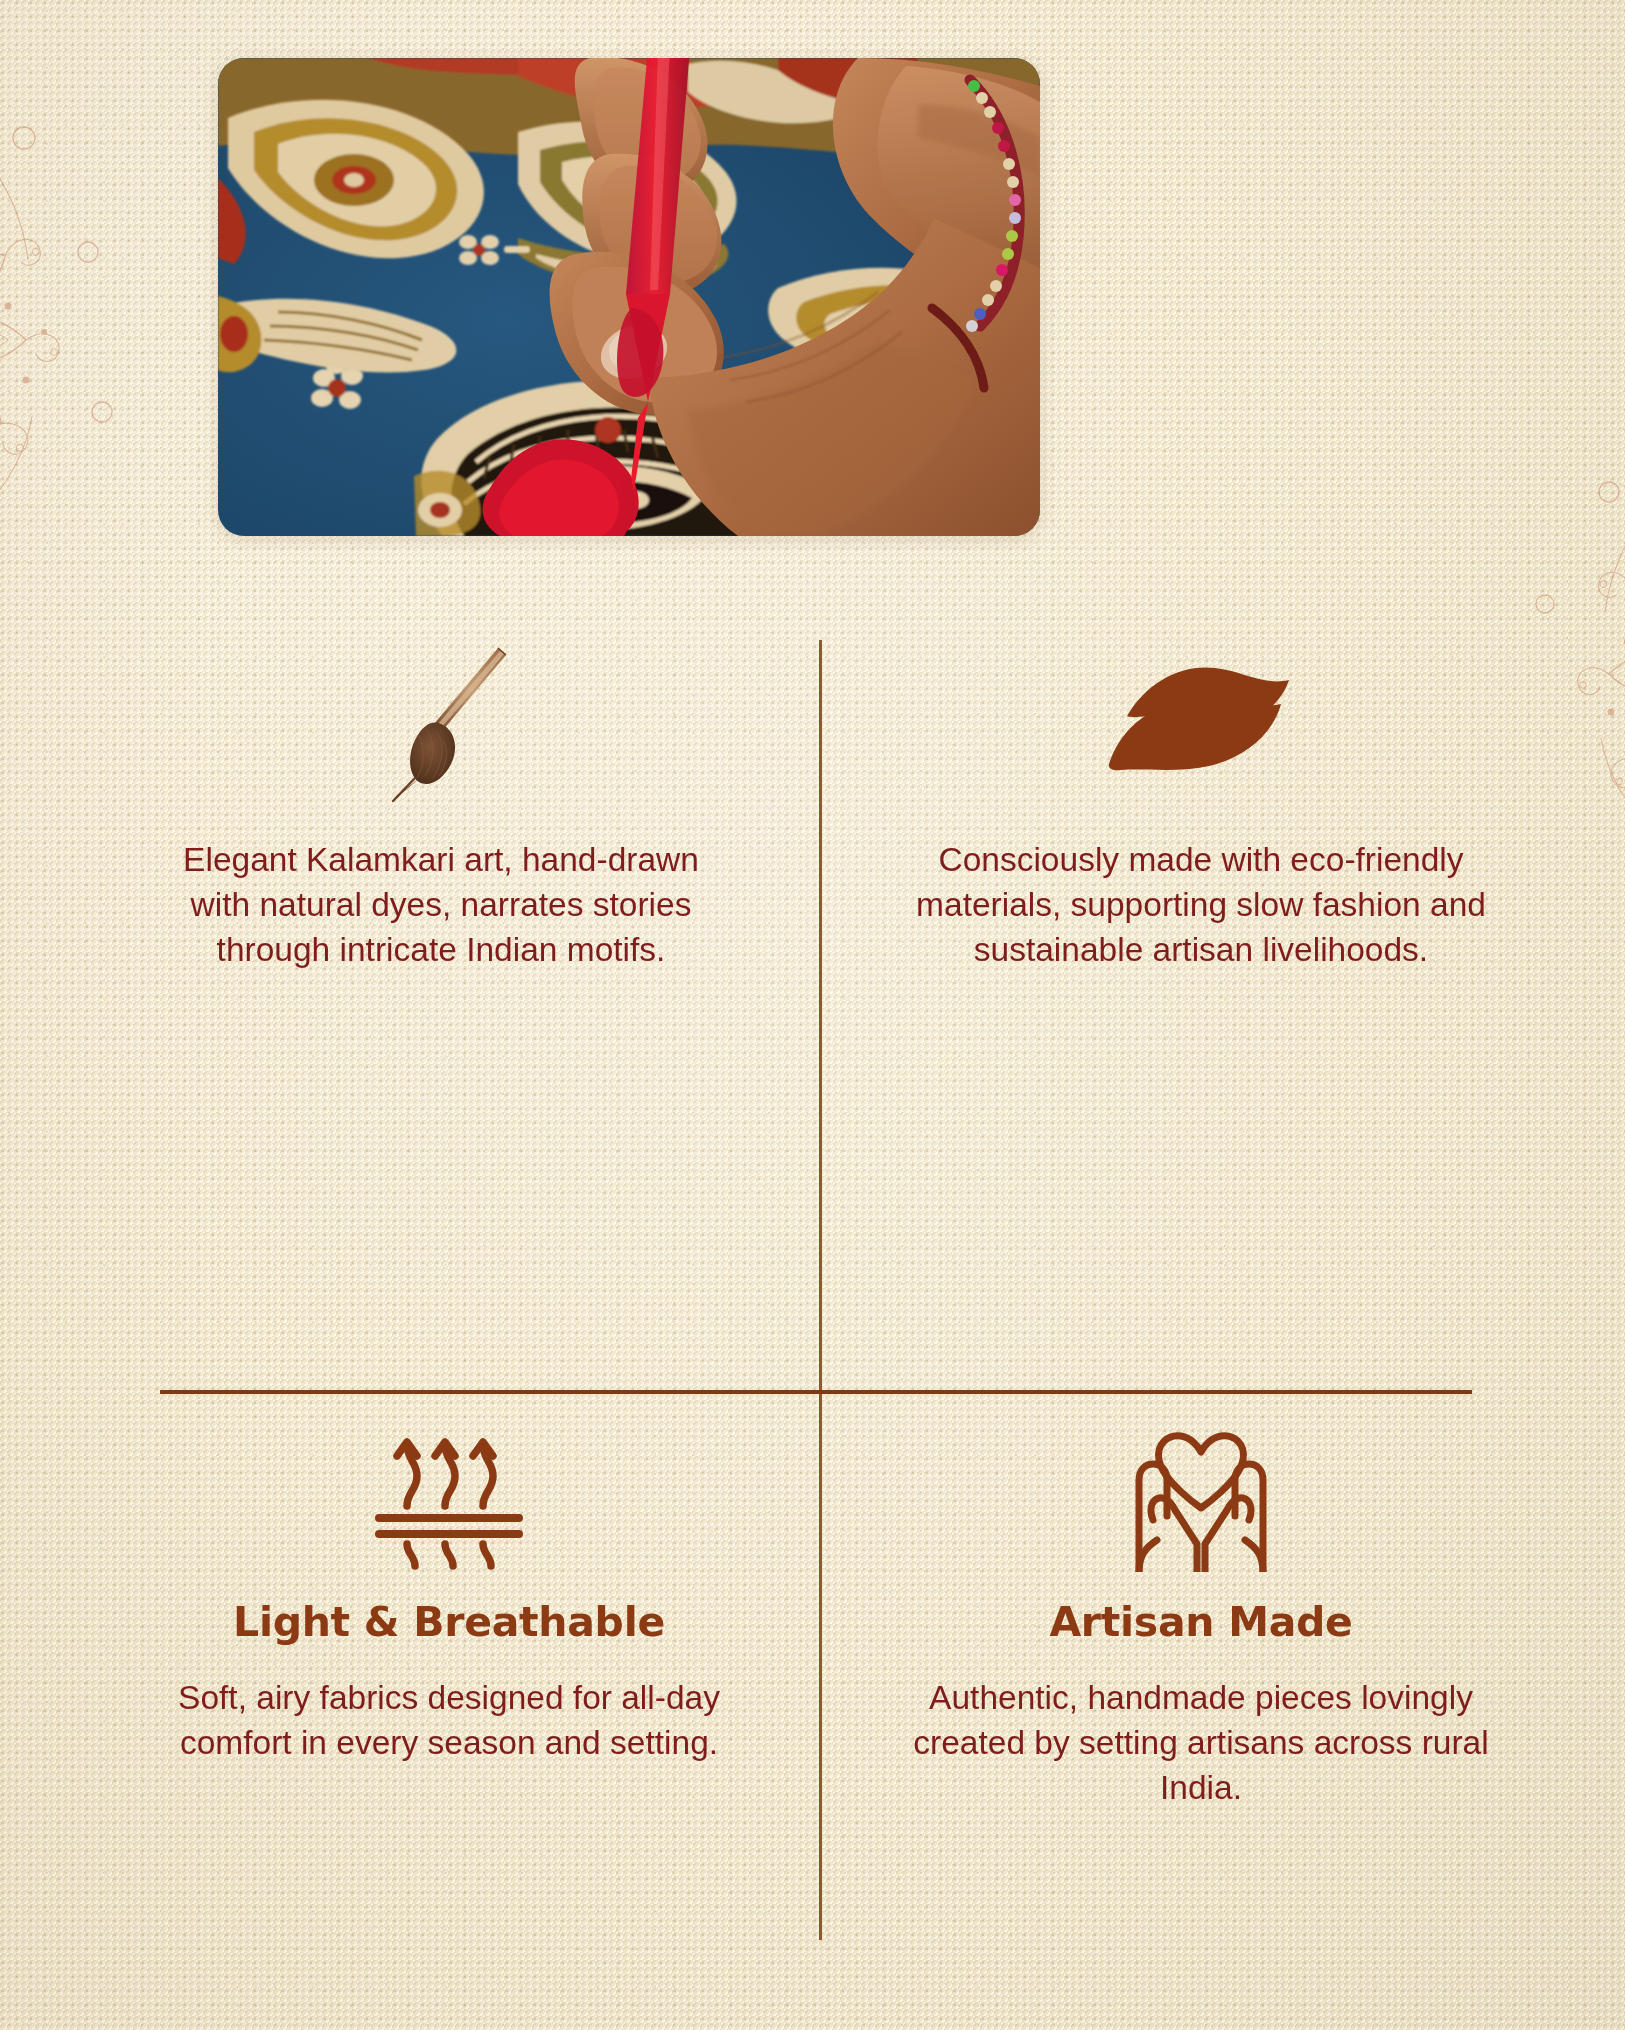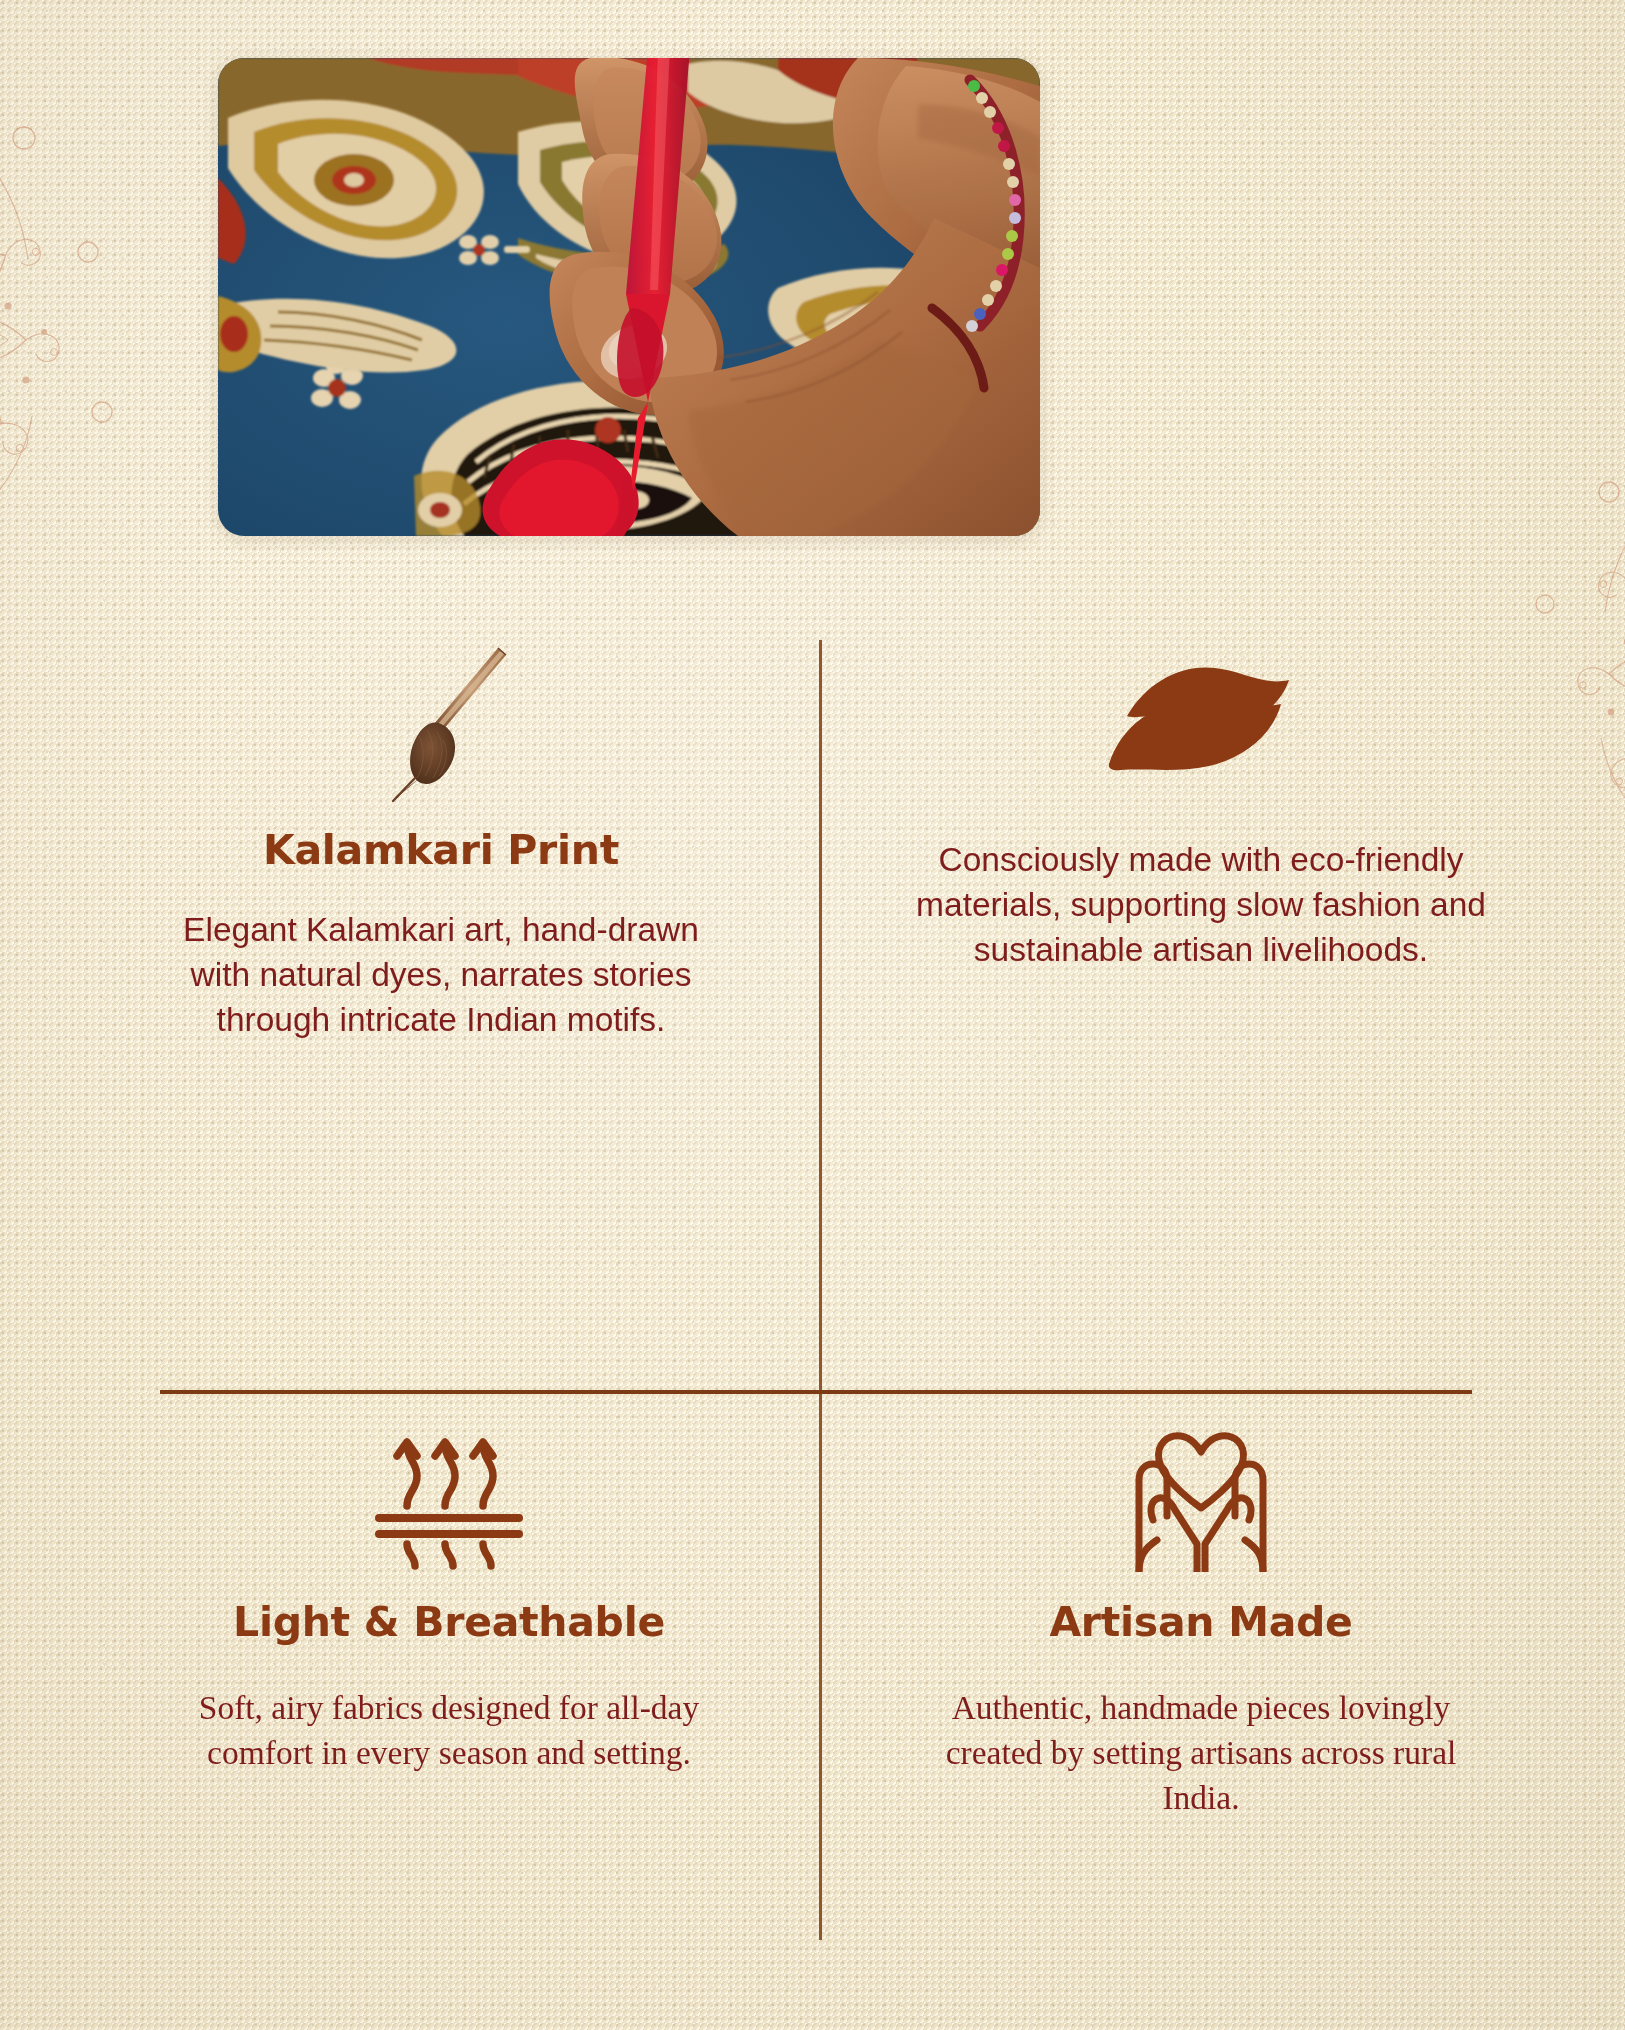--- a/index.html
+++ b/index.html
@@ -61,21 +61,21 @@
   .ic-hands{height:168px;}
 
   h3{margin:0;color:#8b3a13;font-size:41px;font-weight:700;letter-spacing:-.3px;
      font-family:"DejaVu Sans", sans-serif;}
   .c-tl h3,.c-tr h3{margin-top:22px;}
   .c-bl h3,.c-br h3{margin-top:18px;}
 
   p.body{margin:0;color:#7f1d1d;font-size:33.5px;line-height:1.34;font-weight:400;
      font-family:"Liberation Sans", sans-serif;max-width:560px;}
   .c-tl p.body,.c-tr p.body{margin-top:34px;}
-  .c-bl p.body,.c-br p.body{margin-top:40px;font-family:Liberation Serif, serif;}
+  .c-bl p.body,.c-br p.body{margin-top:30px;}
   .c-tr p.body,.c-br p.body{max-width:580px;}
 </style>
 </head>
 <body>
 
 <div class="bg"></div>
 <div class="bg-vign"></div>
 
 <svg class="mandala left" viewBox="0 0 430 580">
   <g fill="none" stroke="#cb8d6c" stroke-width="1.5">
@@ -413,21 +413,20 @@
           <path d="M70,98 C78,110 78,128 68,144"></path>
           <path d="M80,100 C88,112 86,130 76,146"></path>
           <path d="M62,104 C68,116 68,132 60,146"></path>
           <path d="M86,108 C92,118 90,132 82,144"></path>
         </g>
 
         <path d="M60,148 L40,164 L36,170 L44,162 L64,145 Z" fill="#5e3a20"></path>
         <path d="M58,146 L36,169" stroke="#6b4228" stroke-width="2.4" stroke-linecap="round"></path>
       </svg>
     </div>
-    <h3>Kalamkari Print</h3>
     <p class="body">Elegant Kalamkari art, hand-drawn with natural dyes, narrates stories through intricate Indian motifs.</p>
   </div>
 
   <div class="cell c-tr">
     <div class="icon ic-leaf">
       <svg width="196" height="120" viewBox="0 0 196 120">
         <g fill="#8b3a13">
           <path d="M24,58 C44,24 78,6 112,10 C140,13 160,28 186,22 C178,46 156,64 126,66 C96,68 70,54 44,58 C36,59 28,60 24,58 Z"></path>
           <path d="M6,106 C18,68 52,44 92,42 C128,40 152,52 178,46 C170,76 142,100 106,108 C74,115 42,110 18,112 C10,113 5,111 6,106 Z"></path>
         </g>

